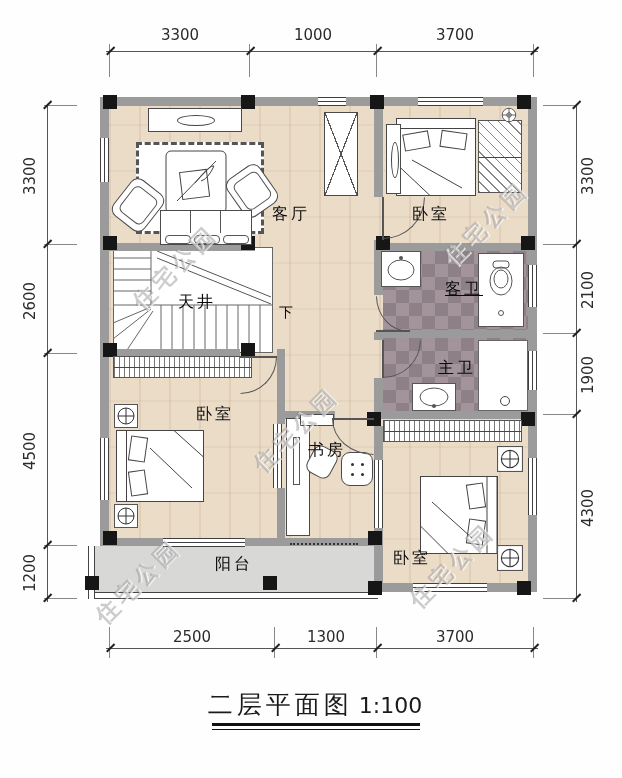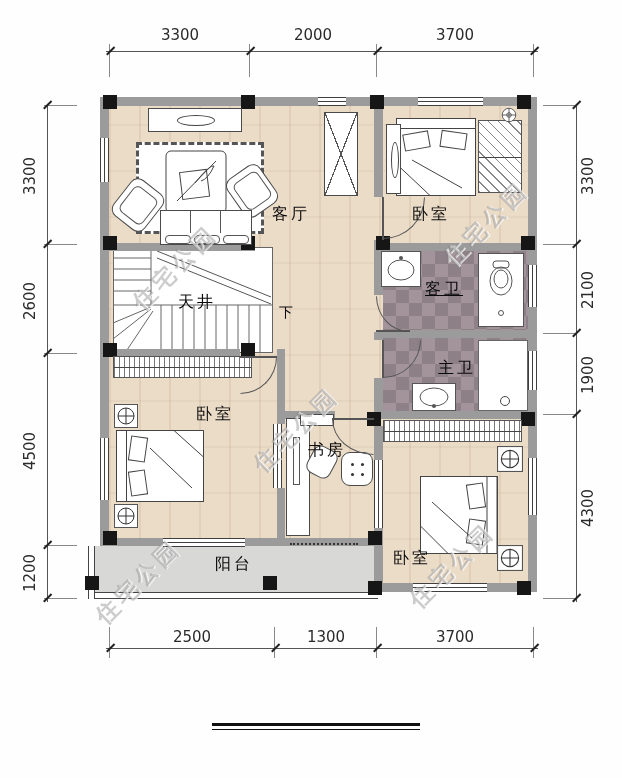--- a/index.html
+++ b/index.html
@@ -266,21 +266,21 @@
   <div class="leaf" style="left:382px;top:340px;width:2px;height:38px;"></div>
   <div class="arc br" style="left:383px;top:340px;width:38px;height:38px;"></div>
   <div class="leaf" style="left:240px;top:356px;width:37px;height:2px;"></div>
   <div class="arc br" style="left:240px;top:357px;width:37px;height:37px;"></div>
   <div class="leaf" style="left:332px;top:418px;width:42px;height:2px;"></div>
   <div class="arc bl" style="left:332px;top:419px;width:42px;height:36px;"></div>
 
   <div class="lbl" style="left:272px;top:204px;">客厅</div>
   <div class="lbl" style="left:412px;top:204px;">卧室</div>
   <div class="lbl" style="left:178px;top:292px;">天井</div>
-  <div class="lbl" style="left:425px;top:279px;text-decoration:underline;">客卫</div>
+  <div class="lbl" style="left:445px;top:279px;text-decoration:underline;">客卫</div>
   <div class="lbl" style="left:438px;top:358px;">主卫</div>
   <div class="lbl" style="left:196px;top:404px;">卧室</div>
   <div class="lbl" style="left:308px;top:440px;">书房</div>
   <div class="lbl" style="left:393px;top:548px;">卧室</div>
   <div class="lbl" style="left:215px;top:554px;">阳台</div>
   <div class="lbl" style="left:279px;top:305px;font-size:14px;">下</div>
 
   <div class="wm" style="left:175px;top:268px;">住宅公园</div>
   <div class="wm" style="left:486px;top:224px;">住宅公园</div>
   <div class="wm" style="left:296px;top:430px;">住宅公园</div>
@@ -290,21 +290,21 @@
   <div class="dline" style="left:106px;top:51px;width:432px;height:1px;"></div>
   <div class="ext" style="left:109px;top:44px;width:1px;height:33px;"></div>
   <div class="ext" style="left:249px;top:44px;width:1px;height:33px;"></div>
   <div class="ext" style="left:376px;top:44px;width:1px;height:33px;"></div>
   <div class="ext" style="left:533px;top:44px;width:1px;height:33px;"></div>
   <div class="tick" style="left:105px;top:50px;"></div>
   <div class="tick" style="left:245px;top:50px;"></div>
   <div class="tick" style="left:372px;top:50px;"></div>
   <div class="tick" style="left:529px;top:50px;"></div>
   <div class="dim" style="left:150px;top:26px;width:60px;">3300</div>
-  <div class="dim" style="left:283px;top:26px;width:60px;">2000</div>
+  <div class="dim" style="left:283px;top:26px;width:60px;">1000</div>
   <div class="dim" style="left:425px;top:26px;width:60px;">3700</div>
 
   <div class="dline" style="left:106px;top:648px;width:432px;height:1px;"></div>
   <div class="ext" style="left:109px;top:627px;width:1px;height:31px;"></div>
   <div class="ext" style="left:274px;top:627px;width:1px;height:31px;"></div>
   <div class="ext" style="left:376px;top:627px;width:1px;height:31px;"></div>
   <div class="ext" style="left:533px;top:627px;width:1px;height:31px;"></div>
   <div class="tick" style="left:105px;top:647px;"></div>
   <div class="tick" style="left:270px;top:647px;"></div>
   <div class="tick" style="left:372px;top:647px;"></div>
@@ -338,16 +338,19 @@
   <div class="tick" style="left:571px;top:104px;"></div>
   <div class="tick" style="left:571px;top:243px;"></div>
   <div class="tick" style="left:571px;top:332px;"></div>
   <div class="tick" style="left:571px;top:413px;"></div>
   <div class="tick" style="left:571px;top:597px;"></div>
   <div class="dim v" style="left:558px;top:167px;width:60px;">3300</div>
   <div class="dim v" style="left:558px;top:281px;width:60px;">2100</div>
   <div class="dim v" style="left:558px;top:366px;width:60px;">1900</div>
   <div class="dim v" style="left:558px;top:499px;width:60px;">4300</div>
 
+  <div class="title-wrap">
+    <span class="title-text">二层平面图</span><span class="title-scale">1:100</span>
+  </div>
   <div class="abs" style="left:212px;top:723px;width:208px;height:3px;background:#111;"></div>
   <div class="abs" style="left:212px;top:729px;width:208px;height:1px;background:#111;"></div>
 
 </div>
 
 </body></html>

